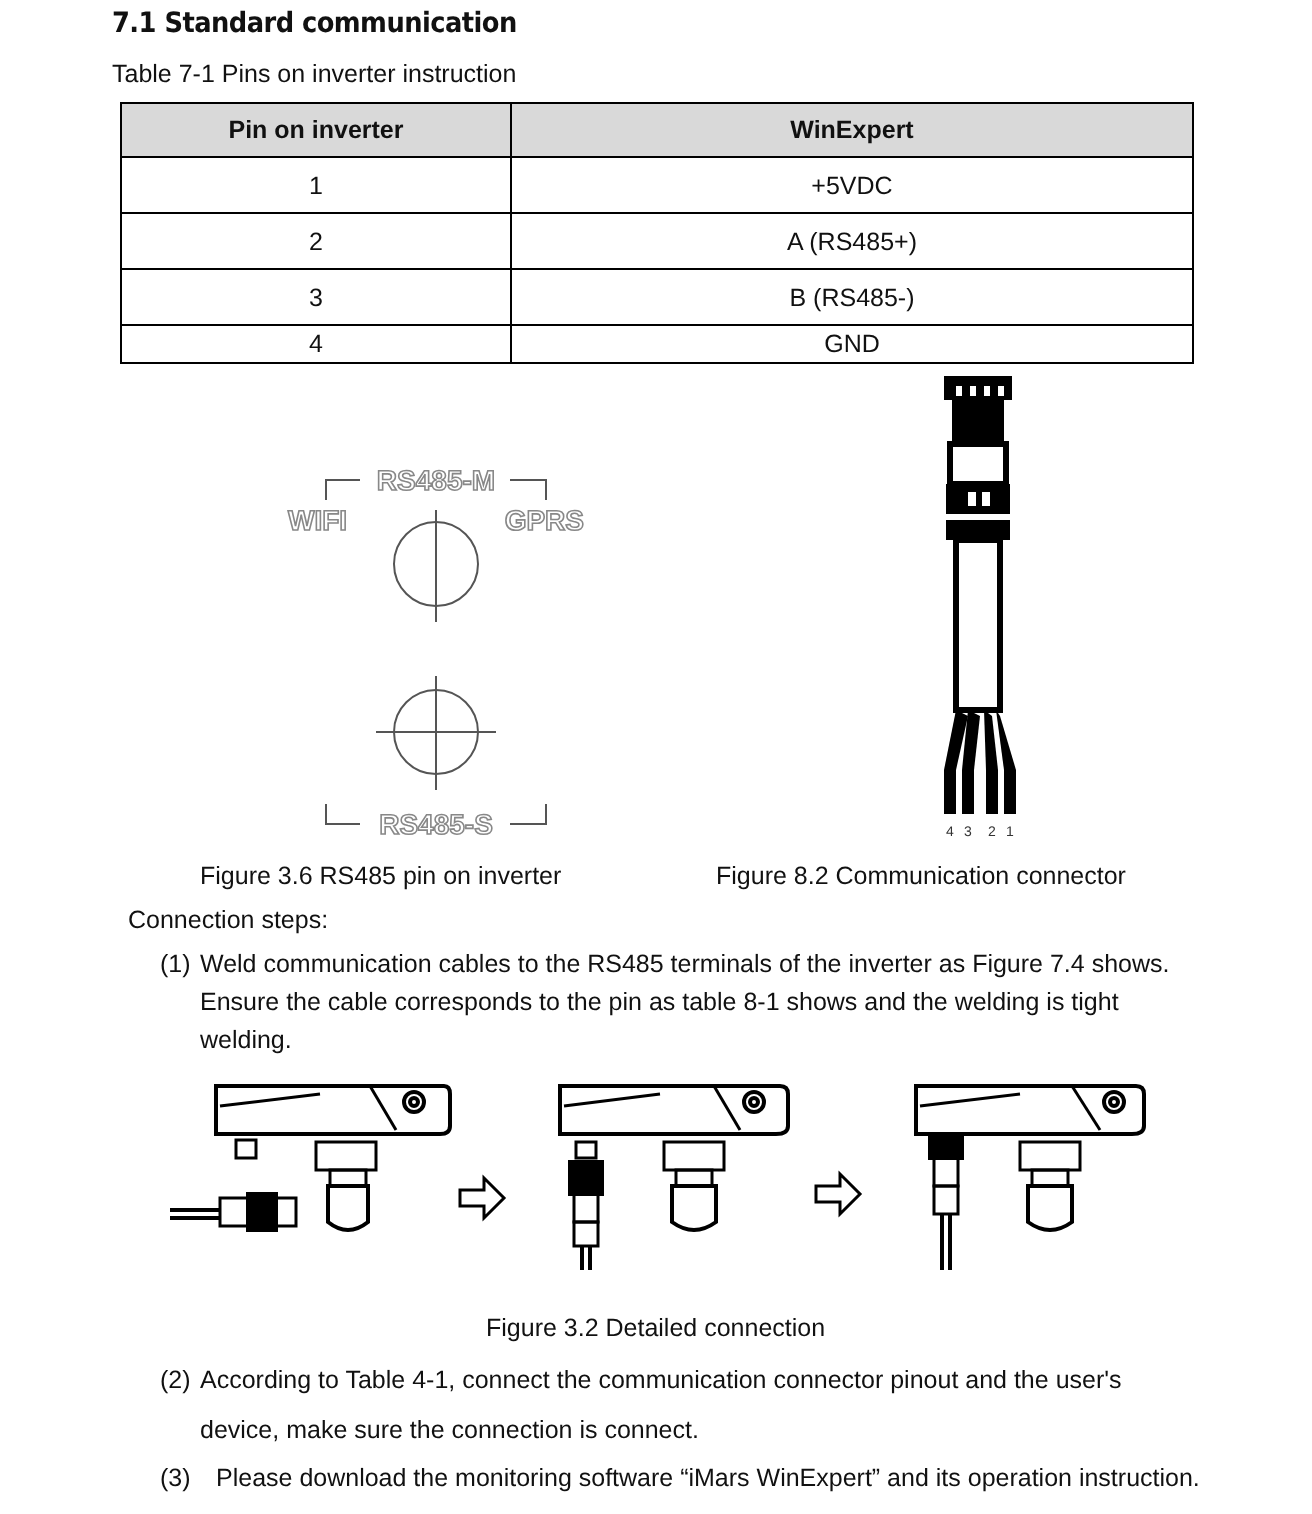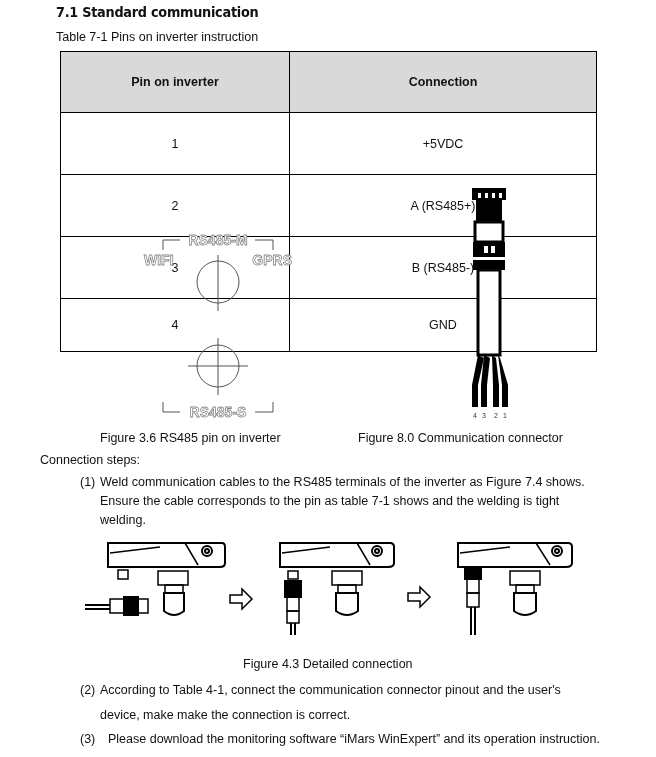--- a/index.html
+++ b/index.html
@@ -1,40 +1,40 @@
 <!DOCTYPE html>
 <html><head>
 <meta charset="utf-8">
 <style>
   html, body { margin: 0; padding: 0; background: #ffffff; }
   body { width: 656px; height: 757px; position: relative; overflow: hidden; color: #111; font-family: "Liberation Sans", sans-serif; }
   .abs { position: absolute; }
   .heading { left: 56px; top: 4px; font-size: 14px; font-weight: bold; font-family: "DejaVu Sans", sans-serif; letter-spacing: -0.3px; transform: scaleX(0.92); transform-origin: left; }
   .caption-top { left: 56px; top: 30px; font-size: 12.5px; }
   table.pins { position: absolute; left: 60px; top: 51px; width: 537px; border-collapse: collapse; font-size: 12.5px; }
-  table.pins th, table.pins td { border: 1px solid #000; text-align: center; padding: 17px; }
+  table.pins th, table.pins td { border: 1px solid #000; text-align: center; padding: 0; }
   table.pins th { background: #d9d9d9; height: 26px; font-weight: bold; }
   table.pins td { height: 27px; }
   table.pins tr.last td { height: 18px; }
   table.pins th:first-child, table.pins td:first-child { width: 194px; }
   .fig-caption { font-size: 12.5px; }
   .para { font-size: 12.5px; line-height: 19px; }
   svg text { font-family: "Liberation Sans", sans-serif; }
 </style>
 </head>
 <body>
 
 <div class="abs heading">7.1 Standard communication</div>
 <div class="abs caption-top">Table 7-1 Pins on inverter instruction</div>
 
 <table class="pins">
   <tbody>
       <tr>
     <th>Pin on inverter</th>
-    <th>Connection</th>
+    <th>WinExpert</th>
   </tr>
   <tr>
     <td>1</td>
     <td>+5VDC</td>
   </tr>
   <tr>
     <td>2</td>
     <td>A (RS485+)</td>
   </tr>
   <tr>
@@ -93,27 +93,27 @@
   </g>
   <g font-size="7" fill="#333">
     <text x="35" y="238" text-anchor="middle">4</text>
     <text x="44" y="238" text-anchor="middle">3</text>
     <text x="56" y="238" text-anchor="middle">2</text>
     <text x="65" y="238" text-anchor="middle">1</text>
   </g>
 </svg>
 
 <div class="abs fig-caption" style="left:100px;top:431px">Figure 3.6 RS485 pin on inverter</div>
-<div class="abs fig-caption" style="left:358px;top:431px">Figure 8.0 Communication connector</div>
+<div class="abs fig-caption" style="left:358px;top:431px">Figure 8.2 Communication connector</div>
 
-<div class="abs para" style="left:40px;top:451px">Connection steps:</div>
+<div class="abs para" style="left:64px;top:451px">Connection steps:</div>
 
 <div class="abs para" style="left:80px;top:473px">(1)</div>
 <div class="abs para" style="left:100px;top:473px">Weld communication cables to the RS485 terminals of the inverter as Figure 7.4 shows.</div>
-<div class="abs para" style="left:100px;top:492px">Ensure the cable corresponds to the pin as table 7-1 shows and the welding is tight</div>
+<div class="abs para" style="left:100px;top:492px">Ensure the cable corresponds to the pin as table 8-1 shows and the welding is tight</div>
 <div class="abs para" style="left:100px;top:511px">welding.</div>
 
 <svg class="abs" style="left:80px;top:535px" width="520" height="115">
   <g stroke="#000" fill="none" stroke-width="2">
 
     <g>
       <path d="M28,8 L142,8 Q145,8 145,12 L145,28 Q145,32 140,32 L28,32 Z"></path>
       <line x1="30" y1="18" x2="80" y2="12" stroke-width="1.5"></line>
       <line x1="105" y1="8" x2="118" y2="30" stroke-width="1.5"></line>
       <circle cx="127" cy="16" r="5"></circle>
@@ -161,20 +161,20 @@
       <rect x="387" y="58" width="12" height="14" stroke-width="1.5"></rect>
       <line x1="391" y1="72" x2="391" y2="100"></line>
         <line x1="395" y1="72" x2="395" y2="100"></line>
       <rect x="430" y="36" width="30" height="14" stroke-width="1.5"></rect>
       <rect x="436" y="50" width="18" height="8" stroke-width="1.5"></rect>
       <path d="M434,58 L456,58 L456,76 Q445,84 434,76 Z"></path>
     </g>
   </g>
 </svg>
 
-<div class="abs fig-caption" style="left:243px;top:657px">Figure 4.3 Detailed connection</div>
+<div class="abs fig-caption" style="left:243px;top:657px">Figure 3.2 Detailed connection</div>
 
 <div class="abs para" style="left:80px;top:681px">(2)</div>
 <div class="abs para" style="left:100px;top:681px">According to Table 4-1, connect the communication connector pinout and the user's</div>
-<div class="abs para" style="left:100px;top:706px">device, make make the connection is correct.</div>
+<div class="abs para" style="left:100px;top:706px">device, make sure the connection is connect.</div>
 
 <div class="abs para" style="left:80px;top:730px">(3)</div>
 <div class="abs para" style="left:108px;top:730px">Please download the monitoring software “iMars WinExpert” and its operation instruction.</div>
 
 </body></html>

